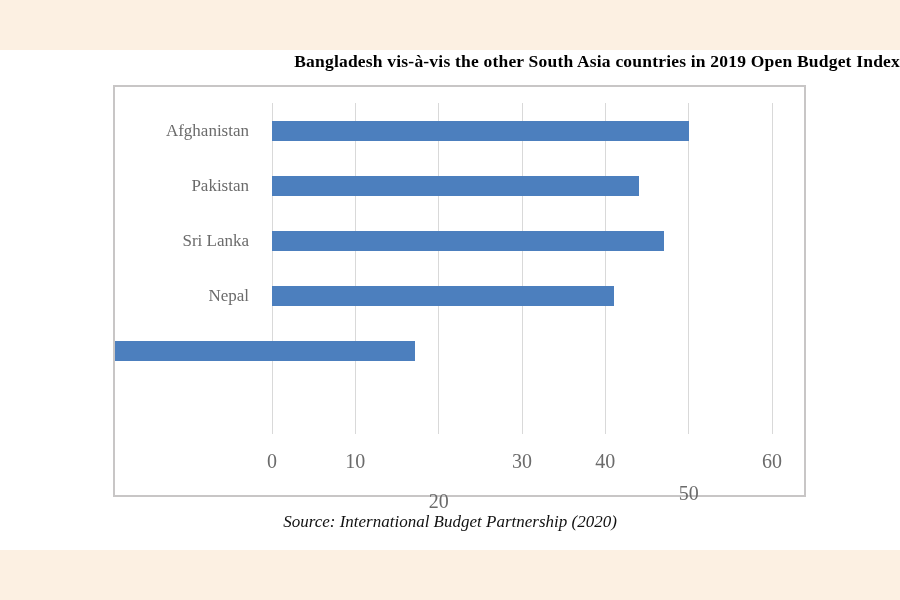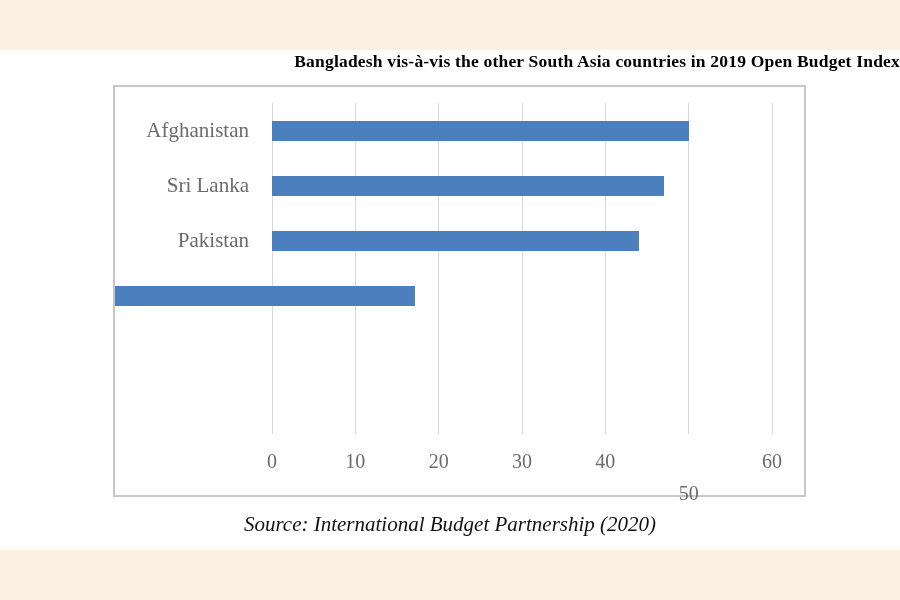--- a/index.html
+++ b/index.html
@@ -54,21 +54,21 @@
   .bar-row {
     display: flex;
     align-items: center;
     height: 55px;
     width: 100%;
   }
   .cat-label {
     width: 157px;
     padding-right: 23px;
     text-align: right;
-    font-size: 21px;
+    font-size: 17px;
     color: #6b6b6b;
     white-space: nowrap;
   }
   .bar-track {
     position: relative;
     width: 500px;
     height: 20px;
   }
   .bar {
     position: absolute;
@@ -87,21 +87,21 @@
     transform: translateX(-50%);
     font-size: 20px;
     color: #6b6b6b;
     white-space: nowrap;
   }
   .source-caption {
     position: absolute;
     left: 0; top: 512px;
     width: 900px;
     text-align: center;
-    font-size: 21px;
+    font-size: 17px;
     font-style: italic;
     color: #111111;
   }
 </style>
 </head>
 <body>
 
 <div class="content-band"></div>
 
 <div class="chart-title">Bangladesh vis-à-vis the other South Asia countries in 2019 Open Budget Index</div>
@@ -117,41 +117,47 @@
       <div class="gridline" style="left: calc(100% - 0.5px);"></div>
     </div>
   <div class="bar-rows">
       <div class="bar-row">
         <div class="cat-label">Afghanistan</div>
         <div class="bar-track">
           <div class="bar" title="Afghanistan: 50" style="width: 83.3333%; background: rgb(76, 127, 190);"></div>
         </div>
       </div>
       <div class="bar-row">
+        <div class="cat-label">Pakistan</div>
+        <div class="bar-track">
+          <div class="bar" title="Pakistan: 44" style="width: 73.3333%; background: rgb(76, 127, 190);"></div>
+        </div>
+      </div>
+      <div class="bar-row">
         <div class="cat-label">Sri Lanka</div>
         <div class="bar-track">
           <div class="bar" title="Sri Lanka: 47" style="width: 78.3333%; background: rgb(76, 127, 190);"></div>
         </div>
       </div>
       <div class="bar-row">
-        <div class="cat-label">Pakistan</div>
+        <div class="cat-label">Nepal</div>
         <div class="bar-track">
-          <div class="bar" title="Pakistan: 44" style="width: 73.3333%; background: rgb(76, 127, 190);"></div>
+          <div class="bar" title="Nepal: 41" style="width: 68.3333%; background: rgb(76, 127, 190);"></div>
         </div>
       </div>
       <div class="bar-row">
         <div class="bar-track">
           <div class="bar" title="Bangladesh: 36" style="width: 60%; background: rgb(76, 127, 190);"></div>
         </div>
       </div>
     </div>
   <div class="x-ticks">
       <span class="x-tick" style="left: 0%;">0</span>
       <span class="x-tick" style="left: 16.6667%;">10</span>
-      <span class="x-tick" style="left: 33.3333%;">20</span>
+      <span class="x-tick" style="left: 33.3333%; margin-top: 40px;">20</span>
       <span class="x-tick" style="left: 50%;">30</span>
       <span class="x-tick" style="left: 66.6667%;">40</span>
       <span class="x-tick" style="left: 83.3333%; margin-top: 32px;">50</span>
       <span class="x-tick" style="left: 100%;">60</span>
     </div>
 </div>
 
 <div class="source-caption">Source: International Budget Partnership (2020)</div>
 
 </body></html>

